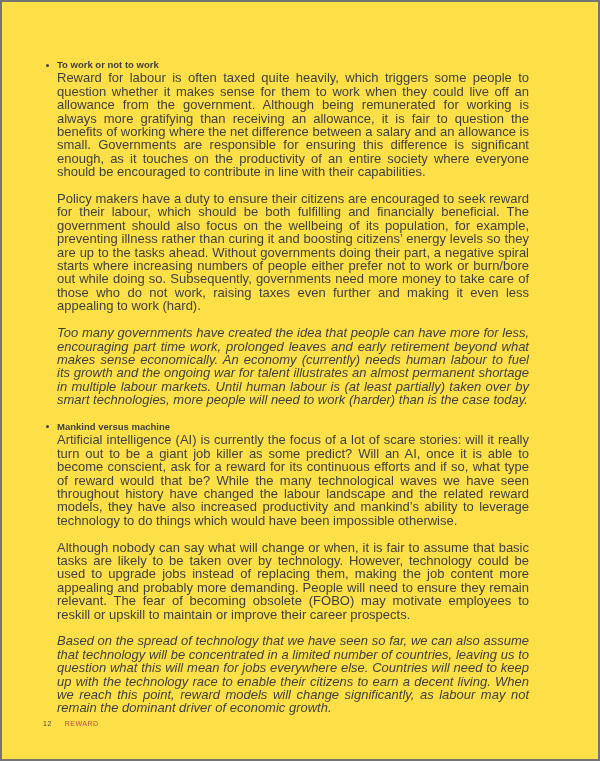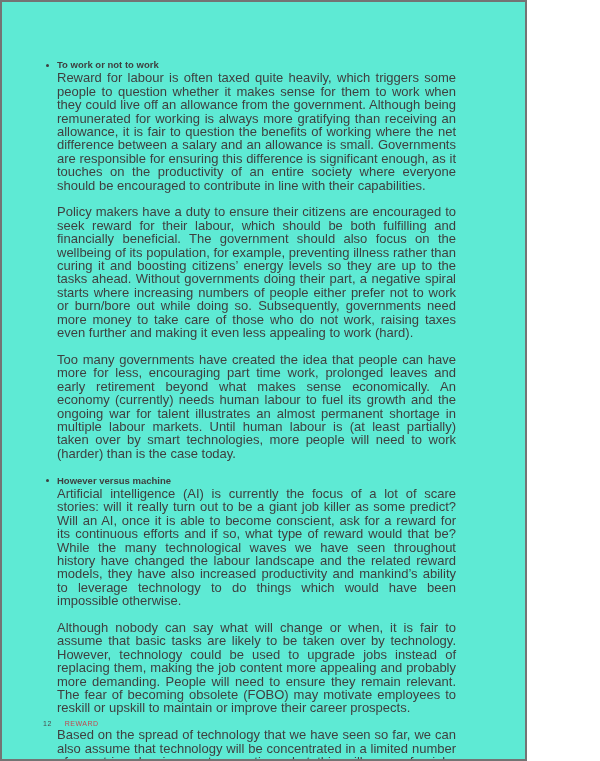--- a/index.html
+++ b/index.html
@@ -2,24 +2,24 @@
 <html lang="en"><head>
 <meta charset="utf-8">
 <style>
   html, body {
     margin: 0;
     padding: 0;
     background: #ffffff;
   }
   .page {
     position: relative;
-    width: 527px;
+    width: 600px;
     height: 761px;
     box-sizing: border-box;
-    background: #5eead4;
+    background: #fde047;
     border: 2px solid #747474;
     overflow: hidden;
     font-family: "Liberation Sans", "DejaVu Sans", sans-serif;
     color: #3f3f3f;
   }
   .content {
     position: absolute;
     top: 56px;
     left: 55px;
     right: 69px;
@@ -46,20 +46,21 @@
   }
   .para {
     margin: 0 0 13.4px 0;
     font-size: 13px;
     line-height: 13.4px;
     text-align: justify;
     color: #3f3f3f;
   }
   .para:last-child {
     margin-bottom: 13.4px;
+    font-style: italic;
   }
   .footer {
     position: absolute;
     left: 41px;
     top: 717px;
     font-size: 7px;
     line-height: 9px;
     letter-spacing: 0.5px;
     white-space: nowrap;
   }
@@ -81,21 +82,21 @@
       <h3 class="heading">
         <span class="bullet"></span><span>To work or not to work</span>
       </h3>
       <p class="para">Reward for labour is often taxed quite heavily, which triggers some people to question whether it makes sense for them to work when they could live off an allowance from the government. Although being remunerated for working is always more gratifying than receiving an allowance, it is fair to question the benefits of working where the net difference between a salary and an allowance is small. Governments are responsible for ensuring this difference is significant enough, as it touches on the productivity of an entire society where everyone should be encouraged to contribute in line with their capabilities.</p>
       <p class="para">Policy makers have a duty to ensure their citizens are encouraged to seek reward for their labour, which should be both fulfilling and financially beneficial. The government should also focus on the wellbeing of its population, for example, preventing illness rather than curing it and boosting citizens’ energy levels so they are up to the tasks ahead. Without governments doing their part, a negative spiral starts where increasing numbers of people either prefer not to work or burn/bore out while doing so. Subsequently, governments need more money to take care of those who do not work, raising taxes even further and making it even less appealing to work (hard).</p>
       <p class="para">Too many governments have created the idea that people can have more for less, encouraging part time work, prolonged leaves and early retirement beyond what makes sense economically. An economy (currently) needs human labour to fuel its growth and the ongoing war for talent illustrates an almost permanent shortage in multiple labour markets. Until human labour is (at least partially) taken over by smart technologies, more people will need to work (harder) than is the case today.</p>
     </div>
 
     <div class="section">
       <h3 class="heading">
-        <span class="bullet"></span><span>However versus machine</span>
+        <span class="bullet"></span><span>Mankind versus machine</span>
       </h3>
       <p class="para">Artificial intelligence (AI) is currently the focus of a lot of scare stories: will it really turn out to be a giant job killer as some predict? Will an AI, once it is able to become conscient, ask for a reward for its continuous efforts and if so, what type of reward would that be? While the many technological waves we have seen throughout history have changed the labour landscape and the related reward models, they have also increased productivity and mankind’s ability to leverage technology to do things which would have been impossible otherwise.</p>
       <p class="para">Although nobody can say what will change or when, it is fair to assume that basic tasks are likely to be taken over by technology. However, technology could be used to upgrade jobs instead of replacing them, making the job content more appealing and probably more demanding. People will need to ensure they remain relevant. The fear of becoming obsolete (FOBO) may motivate employees to reskill or upskill to maintain or improve their career prospects.</p>
       <p class="para">Based on the spread of technology that we have seen so far, we can also assume that technology will be concentrated in a limited number of countries, leaving us to question what this will mean for jobs everywhere else. Countries will need to keep up with the technology race to enable their citizens to earn a decent living. When we reach this point, reward models will change significantly, as labour may not remain the dominant driver of economic growth.</p>
     </div>
 
   </div>
 
   <div class="footer">
     <span class="page-num">12</span><span class="chapter">REWARD</span>

